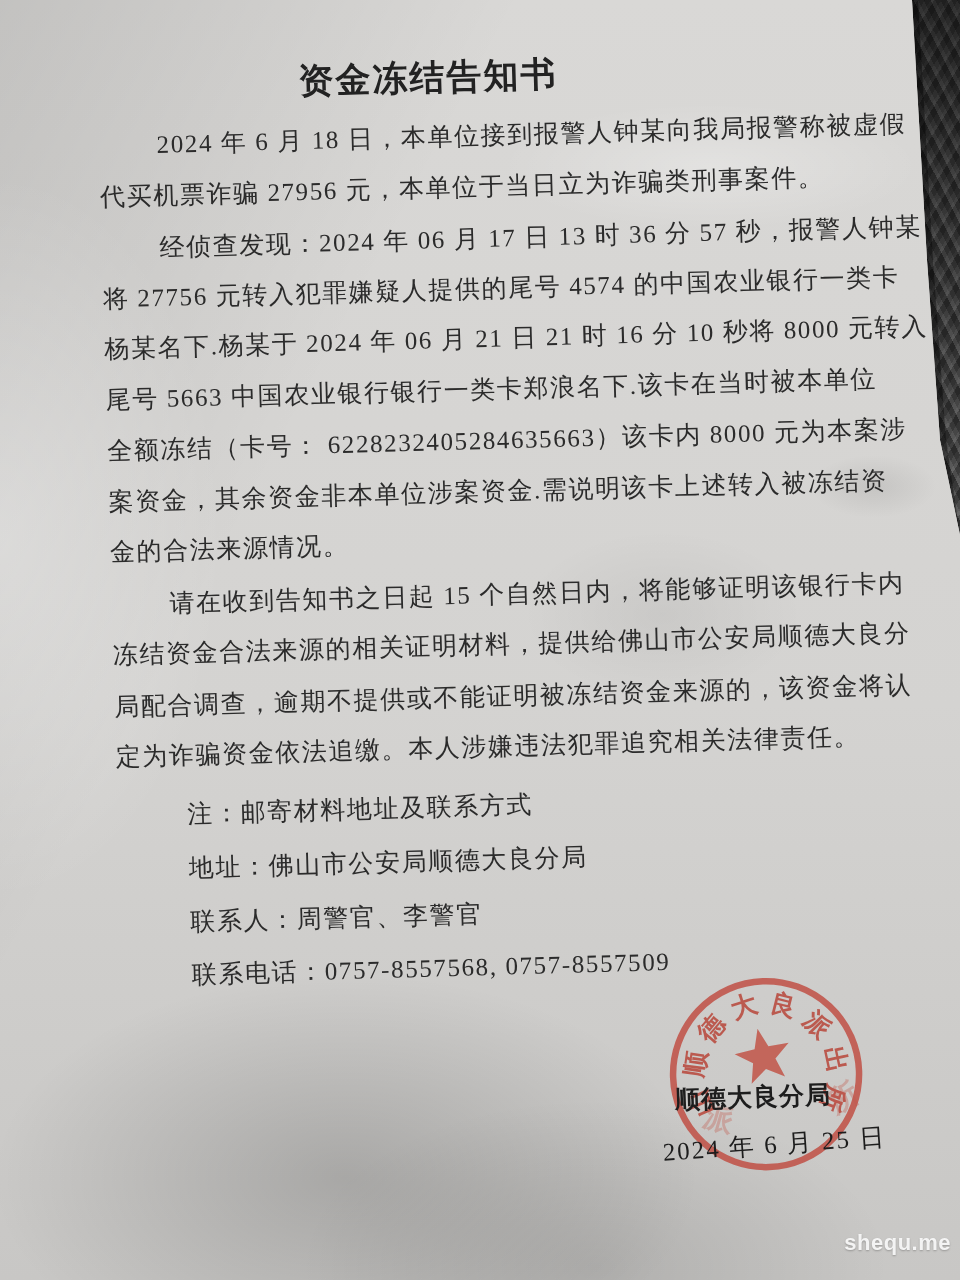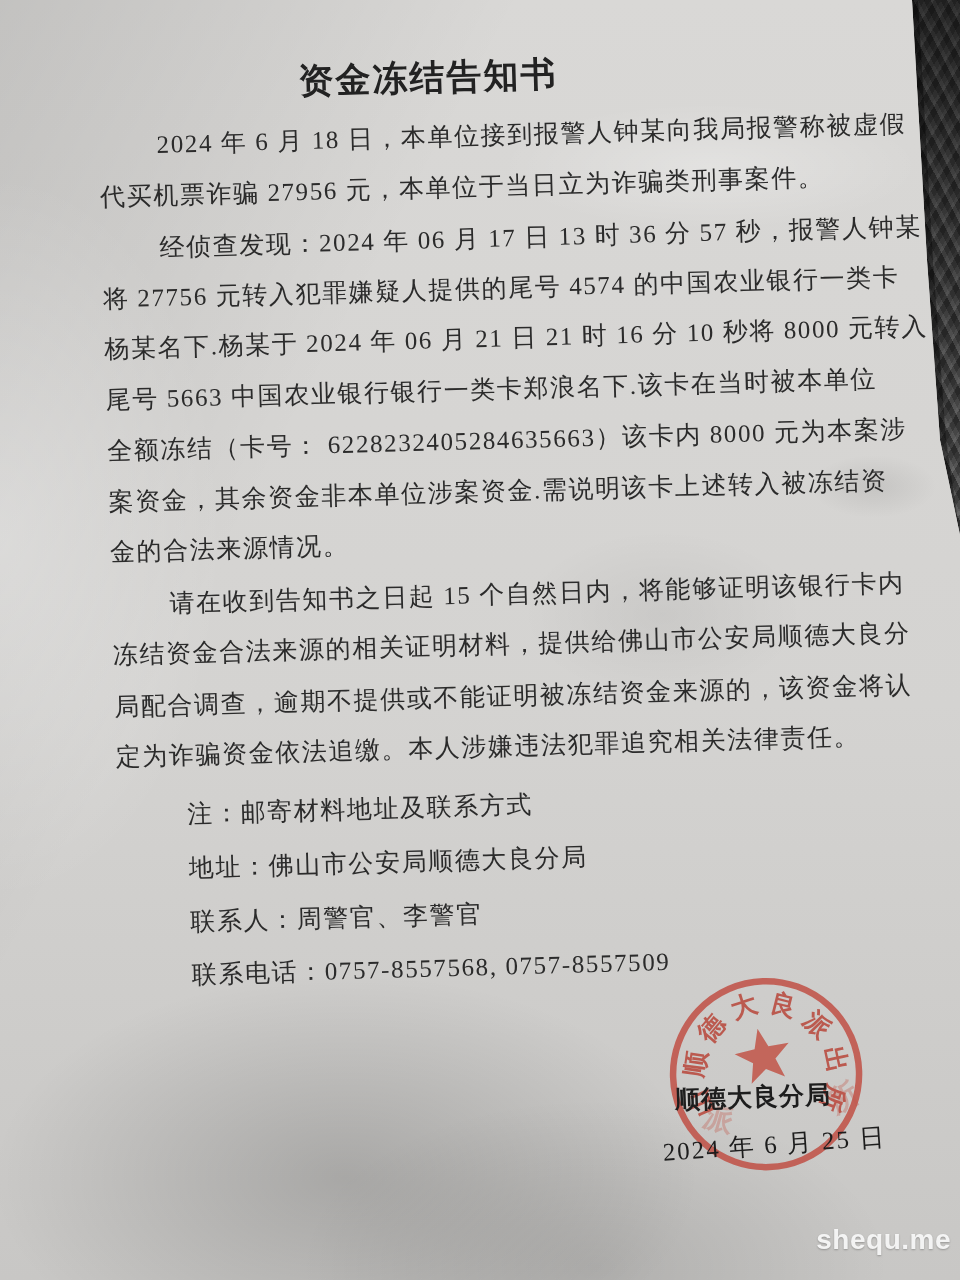--- a/index.html
+++ b/index.html
@@ -54,21 +54,21 @@
     position:absolute; left:36px; top:128px; white-space:nowrap;
     font-size:25px; font-weight:600; letter-spacing:1px; color:#1d1d1d;
   }
   .stamp-date {
     position:absolute; left:22px; top:176px; white-space:nowrap;
     font-size:25px; letter-spacing:2px; color:#1d1d1d; transform:rotate(-2deg);
   }
   .watermark {
     position:absolute; right:9px; bottom:24px;
     font-family:"Liberation Sans","DejaVu Sans",sans-serif;
-    font-size:28px; font-weight:bold; color:rgba(250,250,250,.93);
+    font-size:22px; font-weight:bold; color:rgba(250,250,250,.93);
     text-shadow:0 1px 2px rgba(0,0,0,.25); letter-spacing:.5px;
   }
 </style>
 </head>
 <body>
 
 <div class="scene">
   <div class="paper-shadow"></div>
   <div class="paper"></div>
 

